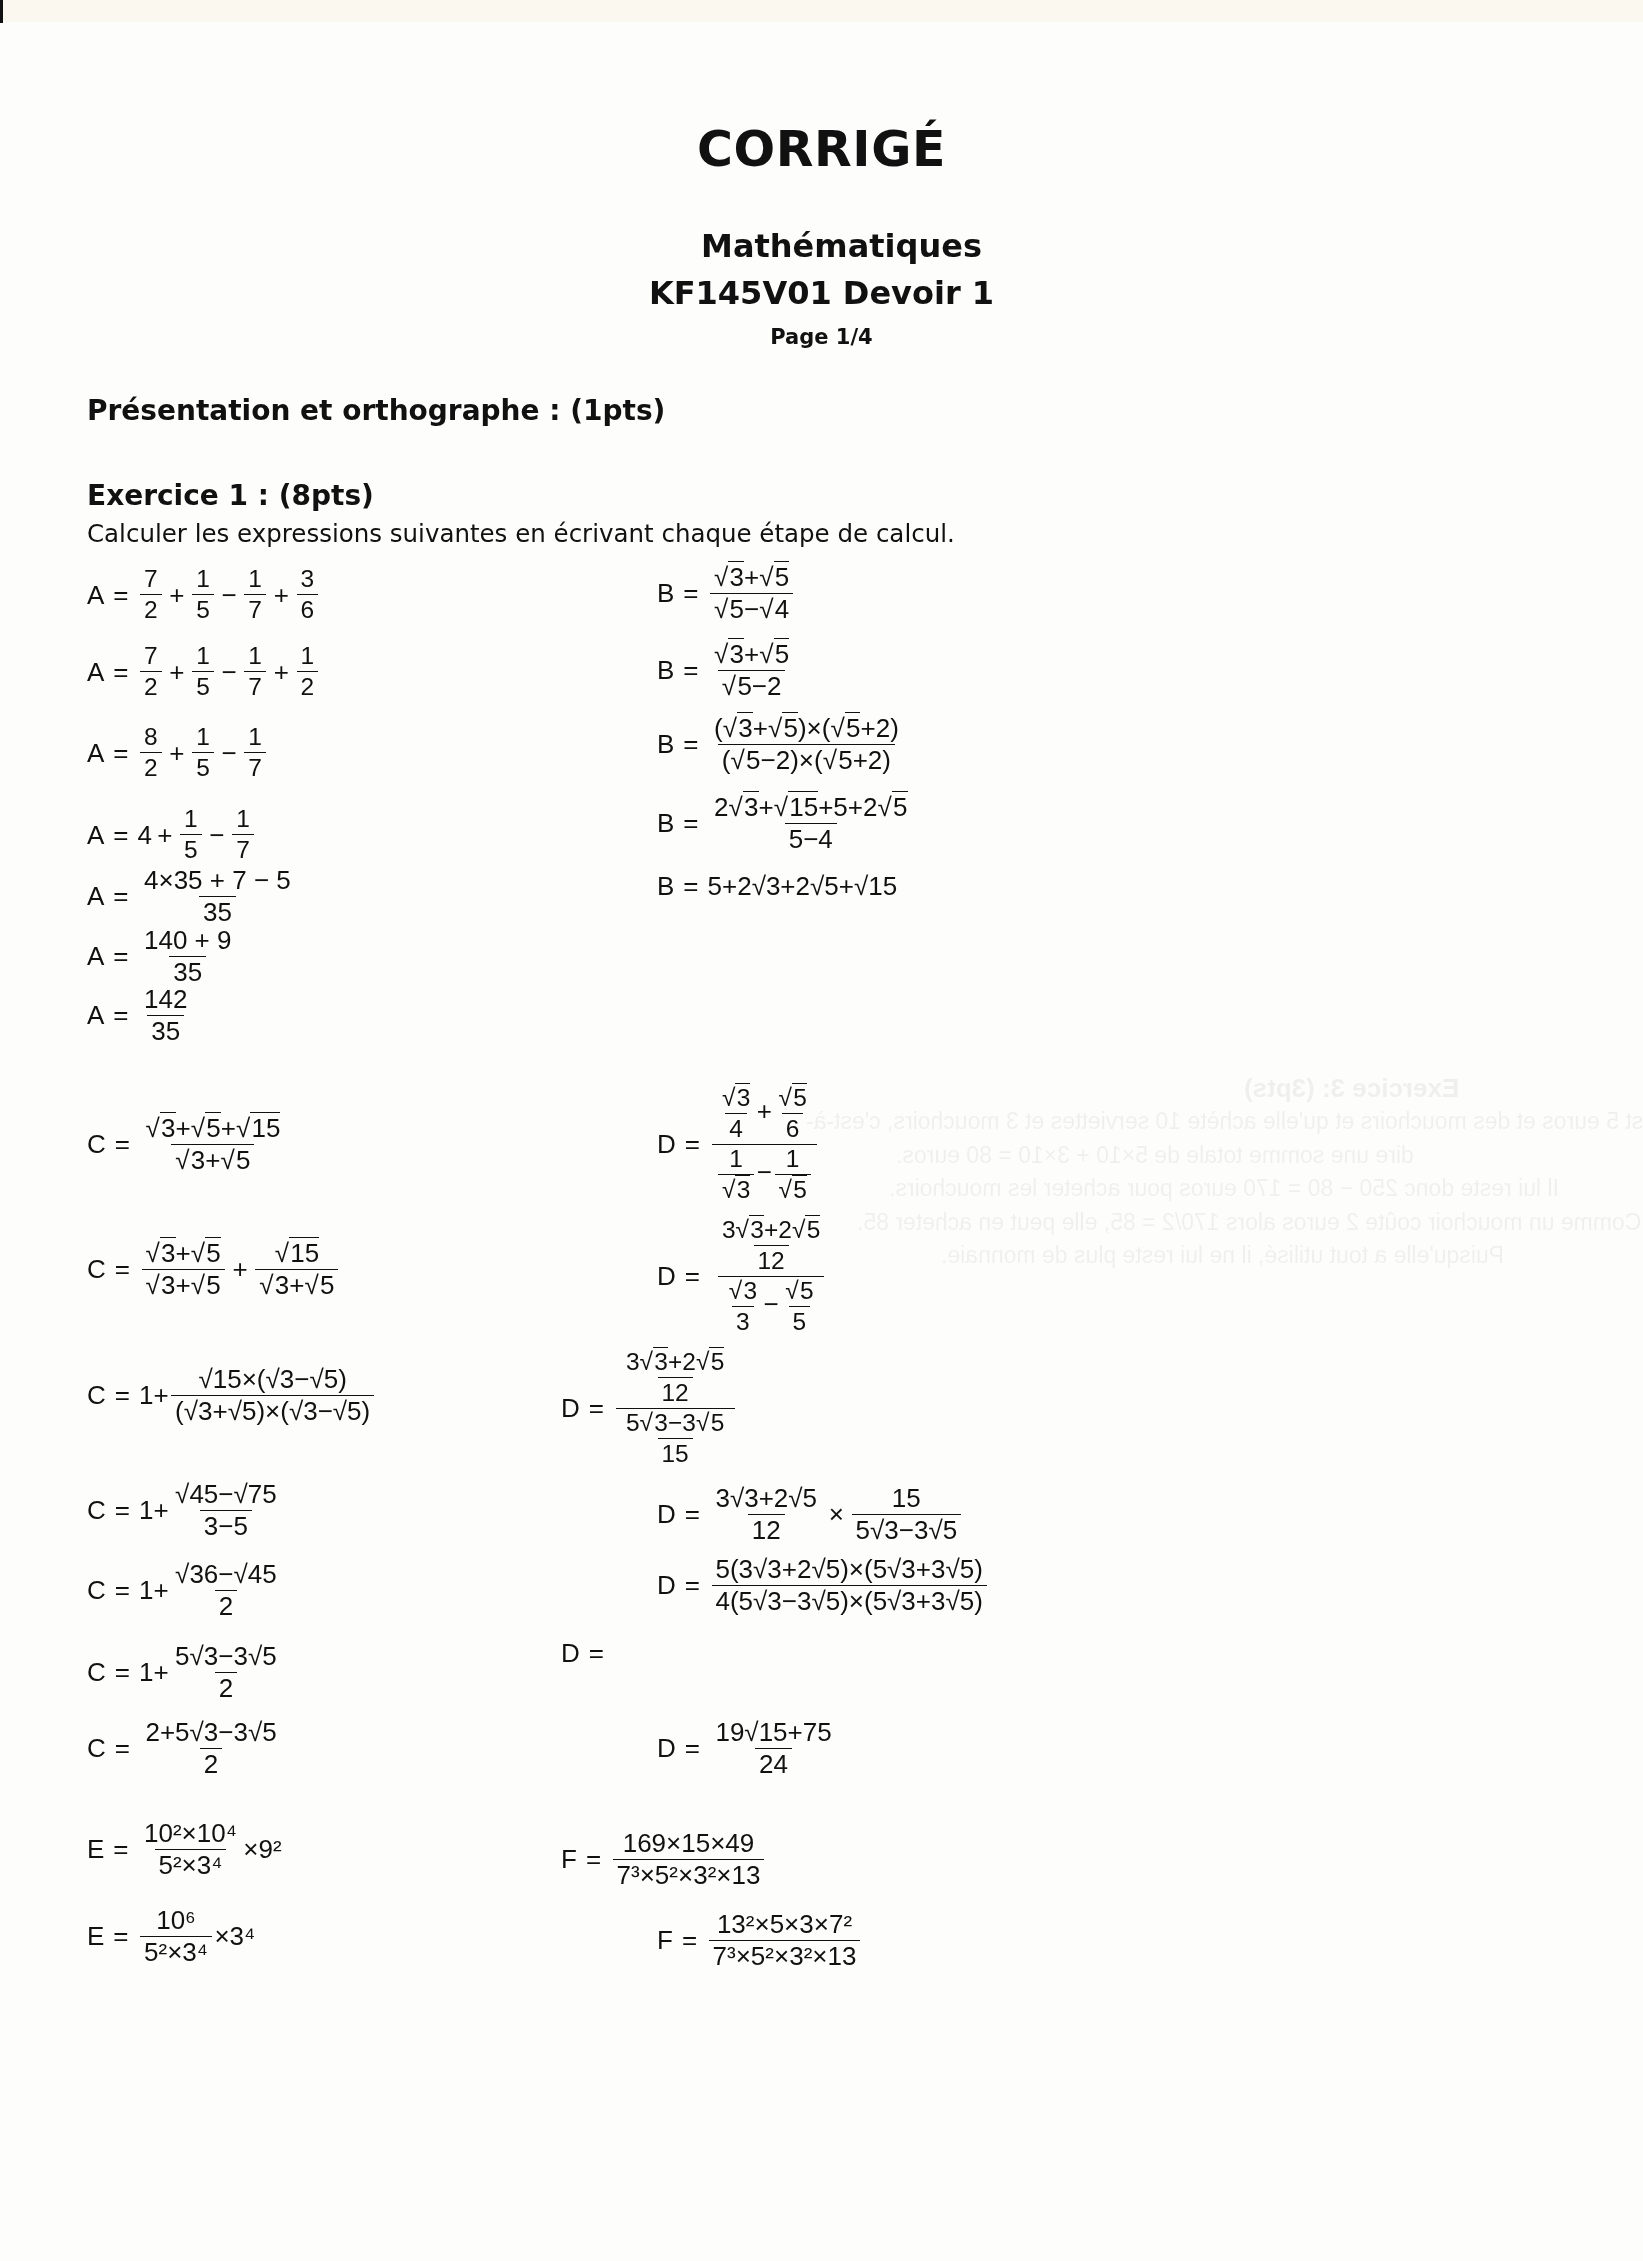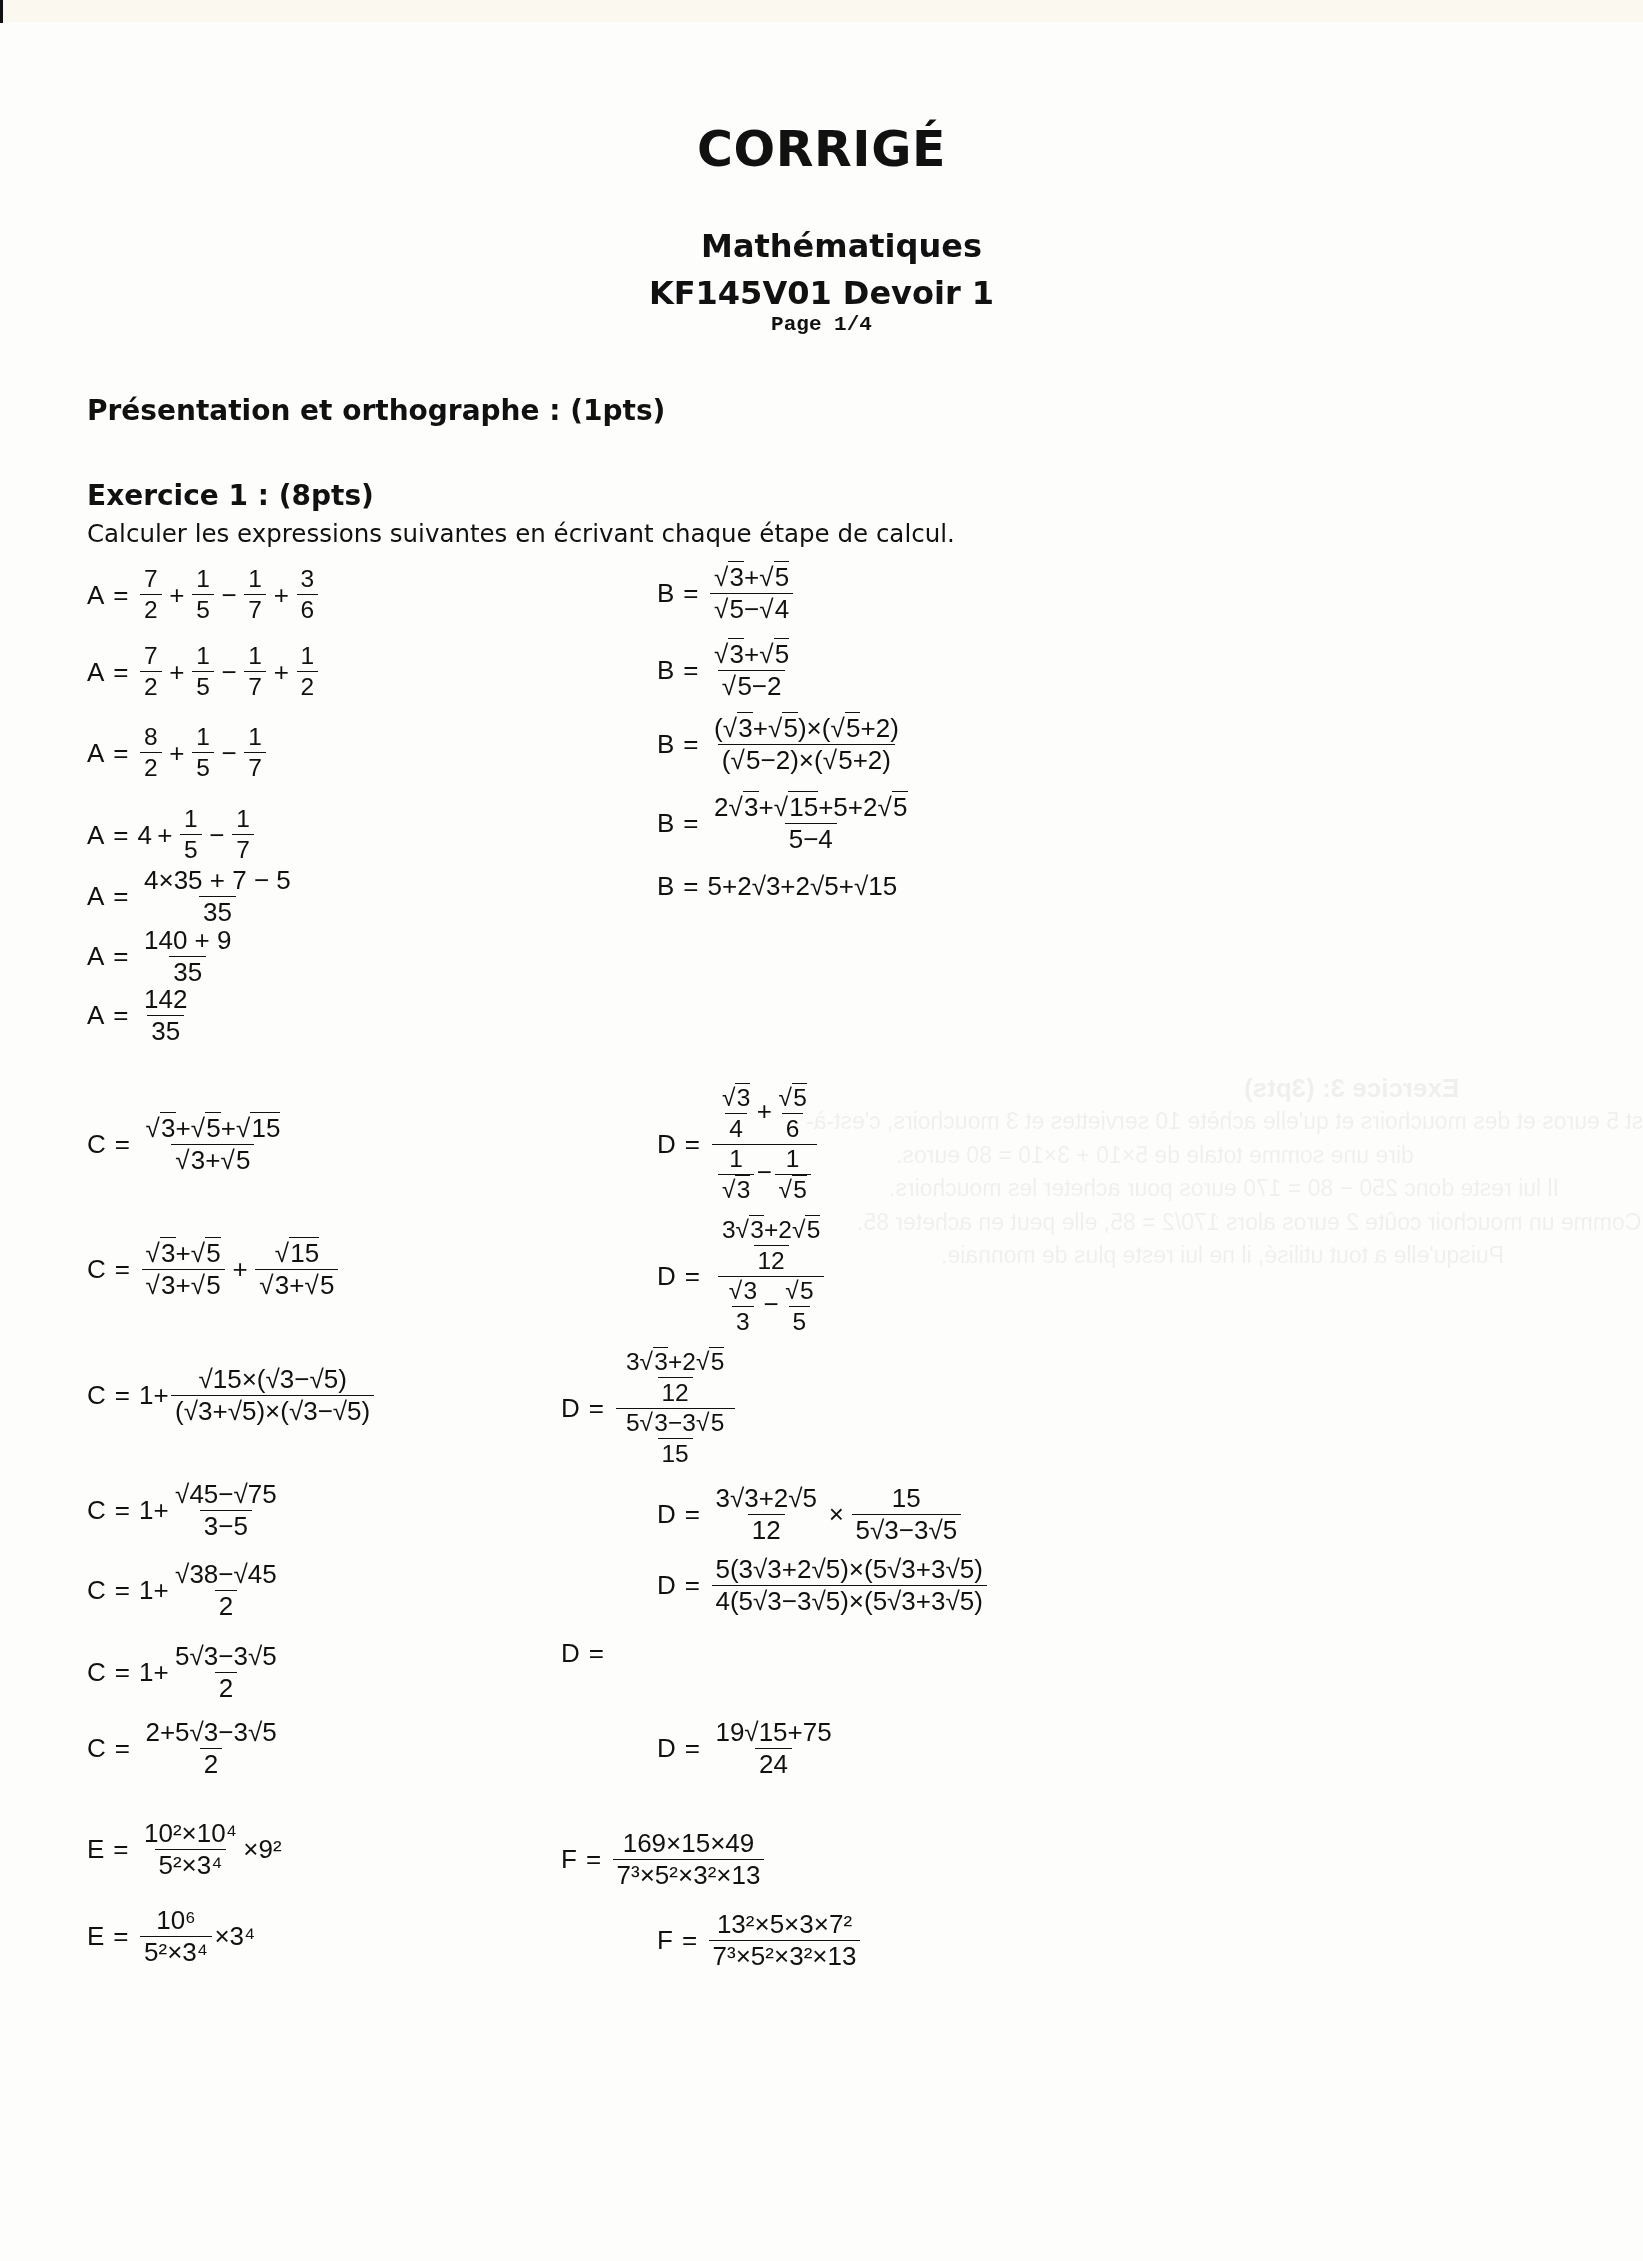--- a/index.html
+++ b/index.html
@@ -9,21 +9,21 @@
     font-family: "Liberation Sans", sans-serif;
     color: #111;
   }
   .scan-edge { position: absolute; left: 0; top: 0; width: 2.6px; height: 23px; background: #111; }
   .scan-topband { position: absolute; left: 0; top: 0; width: 1643px; height: 22px; background: #fbf8ef; }
 
   .title { position: absolute; left: 0; width: 1643px; text-align: center; font-family: "DejaVu Sans", sans-serif; font-weight: bold; }
   .t-main { top: 121px; font-size: 49px; letter-spacing: 0.6px; }
   .t-sub1 { top: 227px; font-size: 32px; padding-left: 20px; }
   .t-sub2 { top: 274px; font-size: 32px; }
-  .t-page { top: 313px; font-size: 21px; font-family: Liberation Mono, monospace; }
+  .t-page { top: 325px; font-size: 21px; }
 
   .heading { position: absolute; left: 87px; font-family: "DejaVu Sans", sans-serif; font-weight: bold; font-size: 28px; }
   .h-pres { top: 394px; }
   .h-ex1 { top: 479px; }
   .instr { position: absolute; left: 87px; top: 519px; font-family: "DejaVu Sans", sans-serif; font-size: 24.5px; }
 
   
   .eq { position: absolute; display: flex; align-items: center; font-size: 26px; white-space: nowrap; line-height: 1; }
   .eq .lhs { margin-right: 9px; }
   .eq .op { margin: 0 5.2px; }
@@ -238,21 +238,21 @@
   <span class="frac">
       <span class="num">√45−√75</span>
       <span class="den">3−5</span>
     </span>
 </div>
 <div class="eq" style="left:87px;top:1561px;">
   <span class="lhs">C</span>
     <span class="lhs">=</span>
   <span class="txt">1+</span>
   <span class="frac">
-      <span class="num">√38−√45</span>
+      <span class="num">√36−√45</span>
       <span class="den">2</span>
     </span>
 </div>
 <div class="eq" style="left:87px;top:1643px;">
   <span class="lhs">C</span>
     <span class="lhs">=</span>
   <span class="txt">1+</span>
   <span class="frac">
       <span class="num">5√3−3√5</span>
       <span class="den">2</span>

